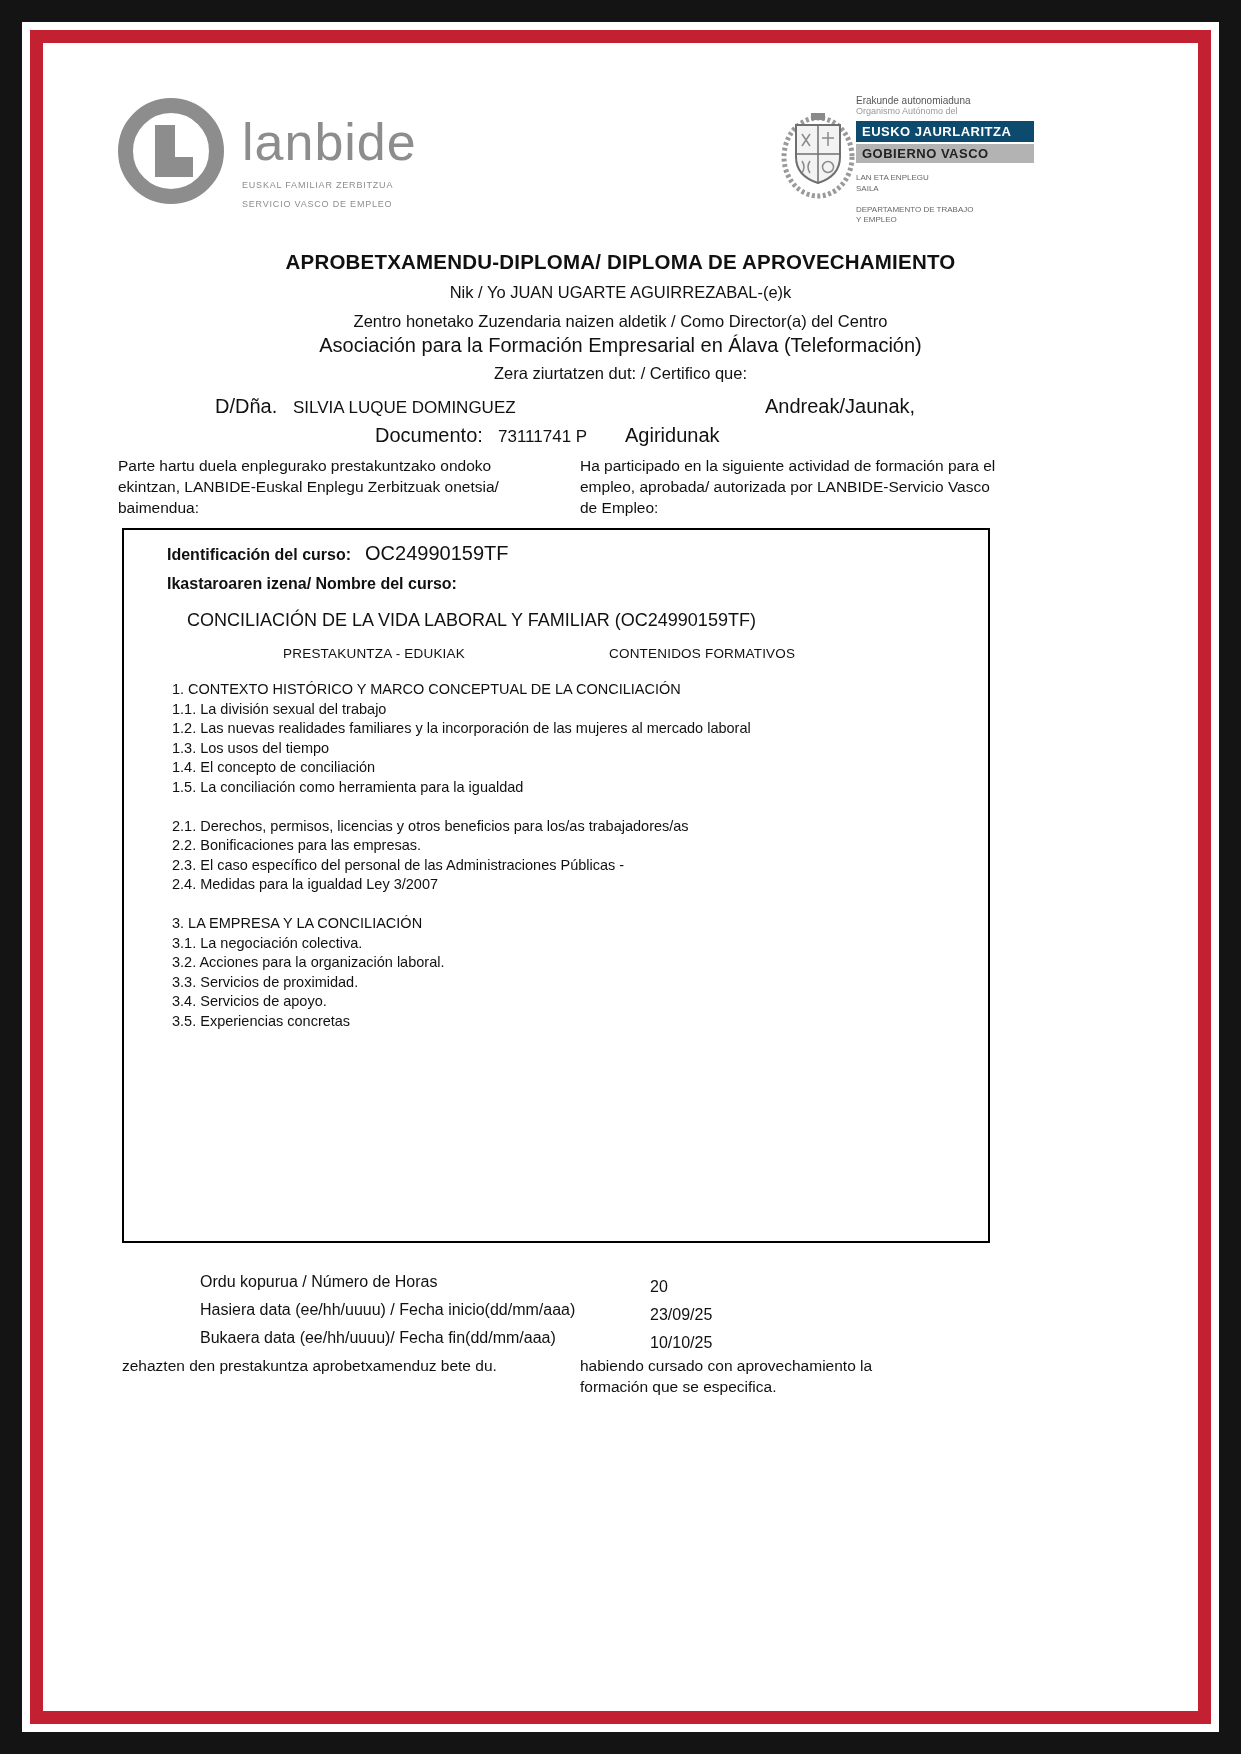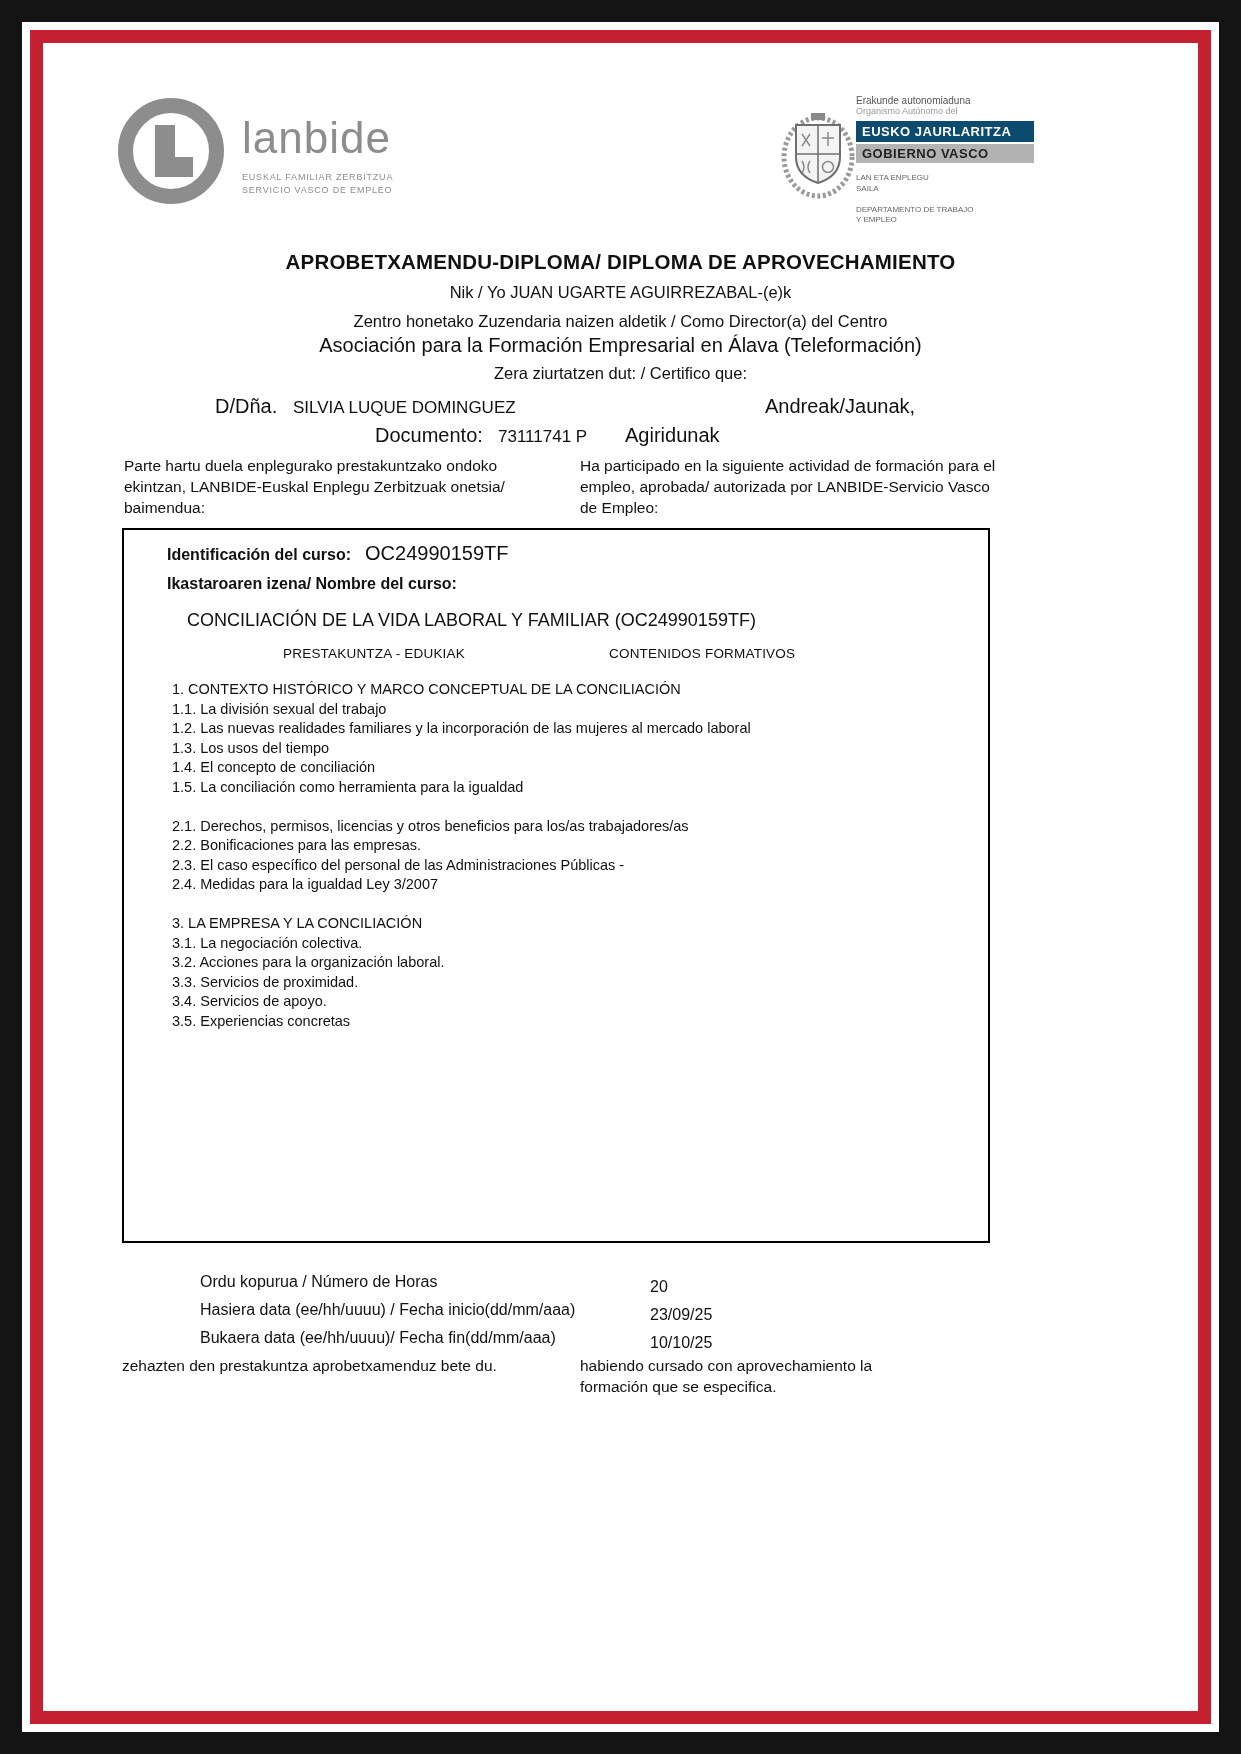--- a/index.html
+++ b/index.html
@@ -36,25 +36,25 @@
   .lanbide-mark .l-vert {
     position: absolute; left: 22px; top: 12px;
     width: 20px; height: 52px; background: #8d8d8d;
   }
   .lanbide-mark .l-horz {
     position: absolute; left: 22px; top: 44px;
     width: 38px; height: 20px; background: #8d8d8d;
   }
   .lanbide-text { padding-top: 18px; }
   .lanbide-word {
-    font-size: 44px; color: #8d8d8d; font-weight: 500;
+    font-size: 52px; color: #8d8d8d; font-weight: 500;
     letter-spacing: 1px; line-height: 1;
   }
   .lanbide-tag {
-    font-size: 9px; color: #8d8d8d; letter-spacing: 0.8px; margin-top: 3px;
+    font-size: 9px; color: #8d8d8d; letter-spacing: 0.8px; margin-top: 9px;
   }
   .lanbide-tag.first { margin-top: 12px; }
 
   
   .gov { left: 737px; top: 52px; display: flex; }
   .gov-shield { flex: 0 0 auto; padding-top: 16px; }
   .gov-text { width: 178px; }
   .gov-pre1 { font-size: 10px; color: #555; }
   .gov-pre2 { font-size: 9px; color: #999; margin-bottom: 5px; }
   .gov-bar-eu {
@@ -165,21 +165,21 @@
         <span class="val-med" style="left:250px">SILVIA LUQUE DOMINGUEZ</span>
         <span class="lbl-big" style="left:722px">Andreak/Jaunak,</span>
       </div>
 
       <div class="abs person-row" style="top:381px">
         <span class="lbl-big" style="left:332px">Documento:</span>
         <span class="val-med" style="left:455px">73111741 P</span>
         <span class="lbl-big" style="left:582px">Agiridunak</span>
       </div>
 
-      <div class="abs col-par" style="left:81px; top:412px; width:425px">Parte hartu duela enplegurako prestakuntzako ondoko ekintzan, LANBIDE-Euskal Enplegu Zerbitzuak onetsia/ baimendua:</div>
+      <div class="abs col-par" style="left:75px; top:412px; width:425px">Parte hartu duela enplegurako prestakuntzako ondoko ekintzan, LANBIDE-Euskal Enplegu Zerbitzuak onetsia/ baimendua:</div>
       <div class="abs col-par" style="left:537px; top:412px; width:425px">Ha participado en la siguiente actividad de formación para el empleo, aprobada/ autorizada por LANBIDE-Servicio Vasco de Empleo:</div>
 
       <div class="abs course-box">
         <div class="in" style="left:43px; top:12px">
           <span class="course-id-label">Identificación del curso:</span><span class="course-id-value">OC24990159TF</span>
         </div>
         <div class="in course-name-label" style="left:43px; top:45px">Ikastaroaren izena/ Nombre del curso:</div>
         <div class="in course-name" style="left:63px; top:80px">CONCILIACIÓN DE LA VIDA LABORAL Y FAMILIAR (OC24990159TF)</div>
         <div class="in contents-header" style="left:100px; top:116px; width:300px; text-align:center">PRESTAKUNTZA - EDUKIAK</div>
         <div class="in contents-header" style="left:485px; top:116px; width:300px; text-align:left">CONTENIDOS FORMATIVOS</div>

